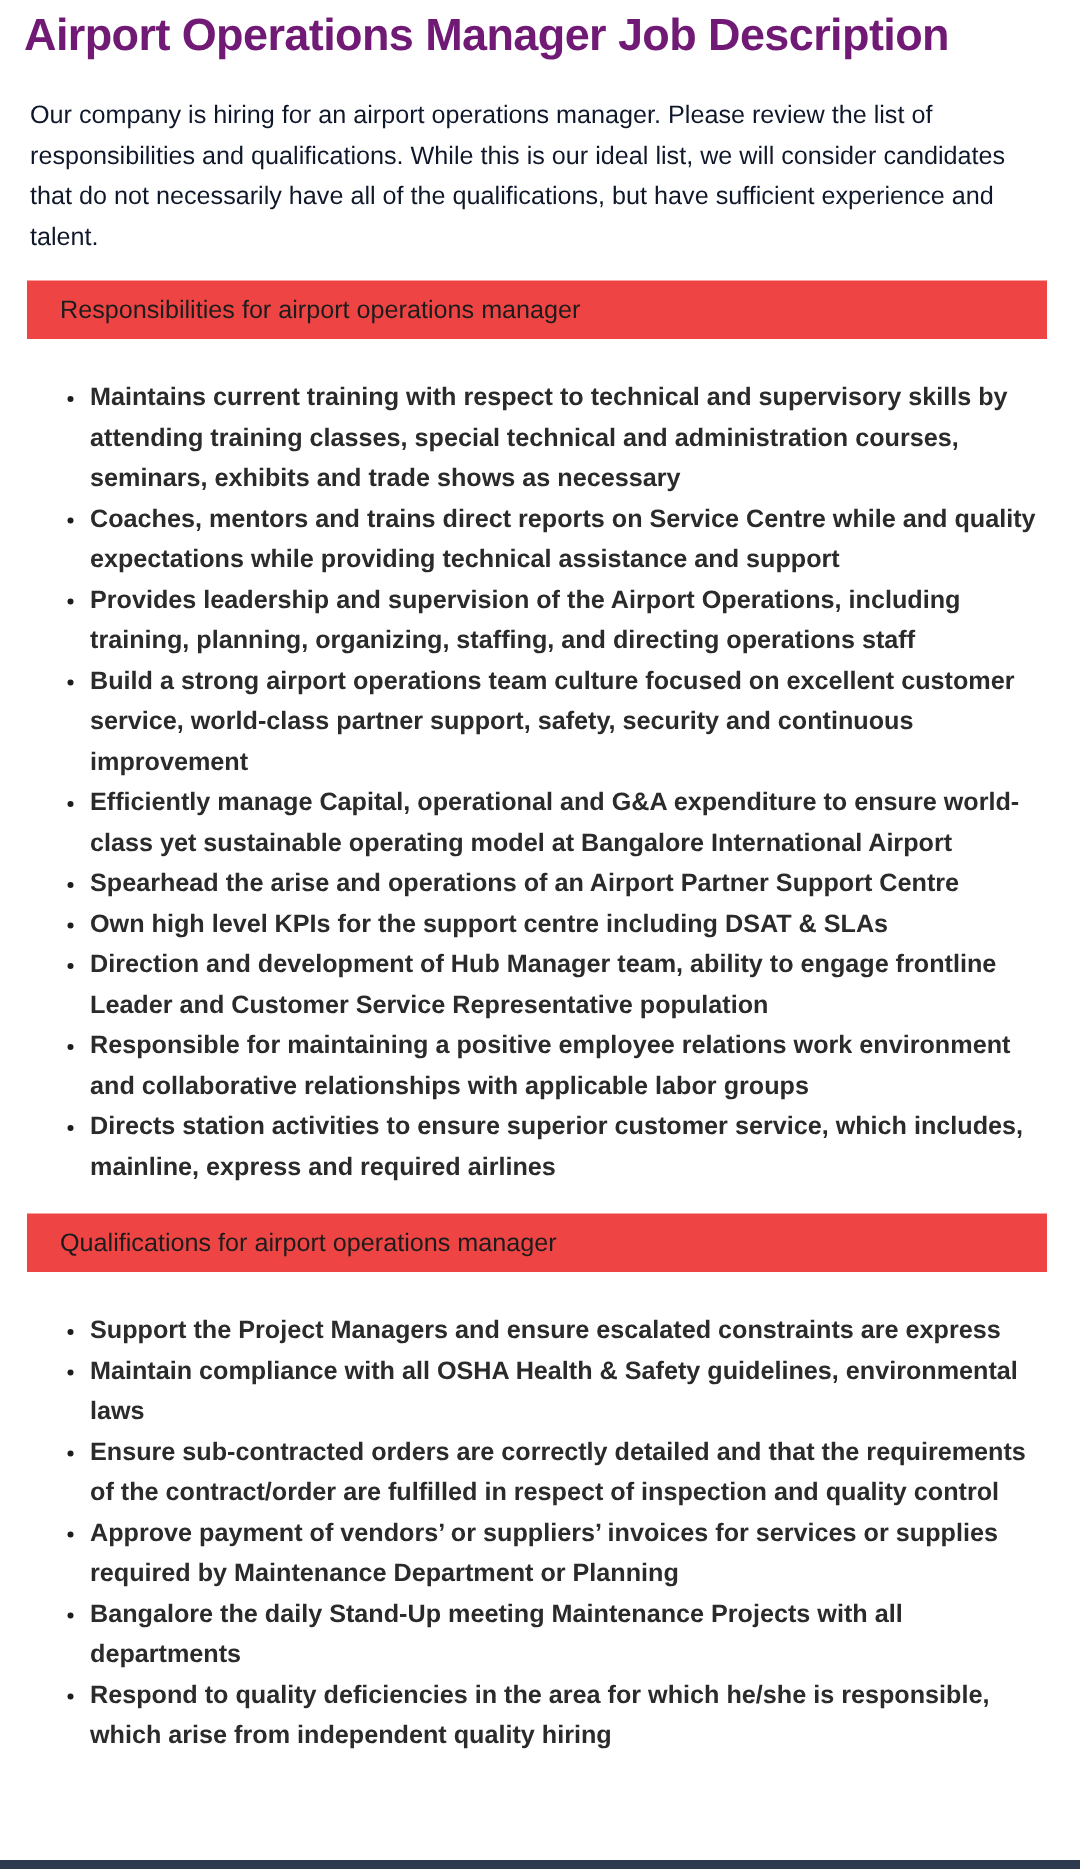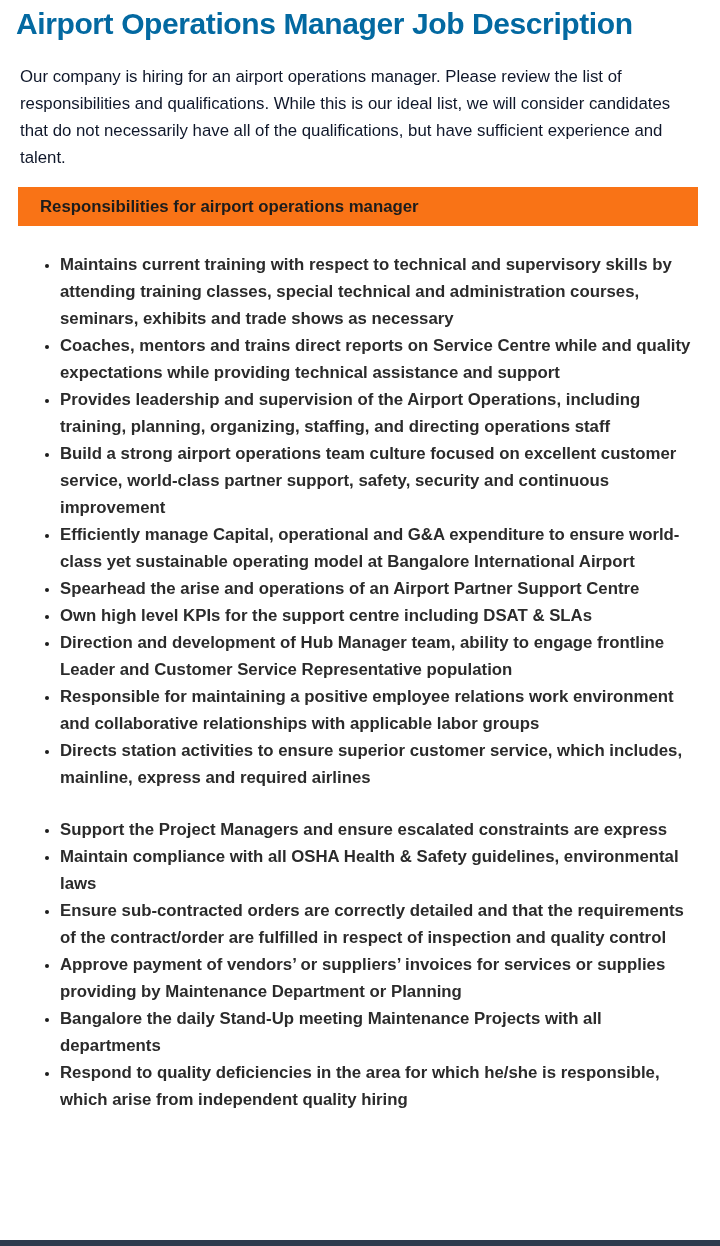--- a/index.html
+++ b/index.html
@@ -15,35 +15,35 @@
     height: 1246px;
     background: #ffffff;
     overflow: hidden;
   }
   .title {
     margin: 6px 16px 0 16px;
     font-size: 30px;
     line-height: 36px;
     font-weight: 800;
     letter-spacing: -0.4px;
-    color: #0369a1;
+    color: #701a75;
   }
   .intro {
     margin: 21px 20px 0 20px;
     font-size: 16.8px;
     line-height: 27px;
     color: #0f172a;
   }
   .section-bar {
     margin: 16px 22px 0 18px;
-    background: #f97316;
+    background: #ef4444;
     padding: 8px 10px 8px 22px;
     font-size: 16.8px;
     line-height: 23px;
-    font-weight: 700;
+    font-weight: 400;
     color: #1c1c1c;
   }
   .section-bar.qualifications { margin-top: 18px; }
   ul.bullet-list {
     margin: 25px 20px 0 0;
     padding: 0 0 0 60px;
     list-style: disc outside;
     font-size: 16.8px;
     line-height: 27px;
     color: #2b2b2b;
@@ -74,25 +74,26 @@
     <li>Provides leadership and supervision of the Airport Operations, including training, planning, organizing, staffing, and directing operations staff</li>
     <li>Build a strong airport operations team culture focused on excellent customer service, world-class partner support, safety, security and continuous improvement</li>
     <li>Efficiently manage Capital, operational and G&amp;A expenditure to ensure world-class yet sustainable operating model at Bangalore International Airport</li>
     <li>Spearhead the arise and operations of an Airport Partner Support Centre</li>
     <li>Own high level KPIs for the support centre including DSAT &amp; SLAs</li>
     <li>Direction and development of Hub Manager team, ability to engage frontline Leader and Customer Service Representative population</li>
     <li>Responsible for maintaining a positive employee relations work environment and collaborative relationships with applicable labor groups</li>
     <li>Directs station activities to ensure superior customer service, which includes, mainline, express and required airlines</li>
   </ul>
 
+  <div class="section-bar qualifications">Qualifications for airport operations manager</div>
 
   <ul class="bullet-list">
     <li>Support the Project Managers and ensure escalated constraints are express</li>
     <li>Maintain compliance with all OSHA Health &amp; Safety guidelines, environmental laws</li>
     <li>Ensure sub-contracted orders are correctly detailed and that the requirements of the contract/order are fulfilled in respect of inspection and quality control</li>
-    <li>Approve payment of vendors’ or suppliers’ invoices for services or supplies providing by Maintenance Department or Planning</li>
+    <li>Approve payment of vendors’ or suppliers’ invoices for services or supplies required by Maintenance Department or Planning</li>
     <li>Bangalore the daily Stand-Up meeting Maintenance Projects with all departments</li>
     <li>Respond to quality deficiencies in the area for which he/she is responsible, which arise from independent quality hiring</li>
   </ul>
 
   <div class="footer-bar"></div>
 
 </div>
 
 </body></html>

